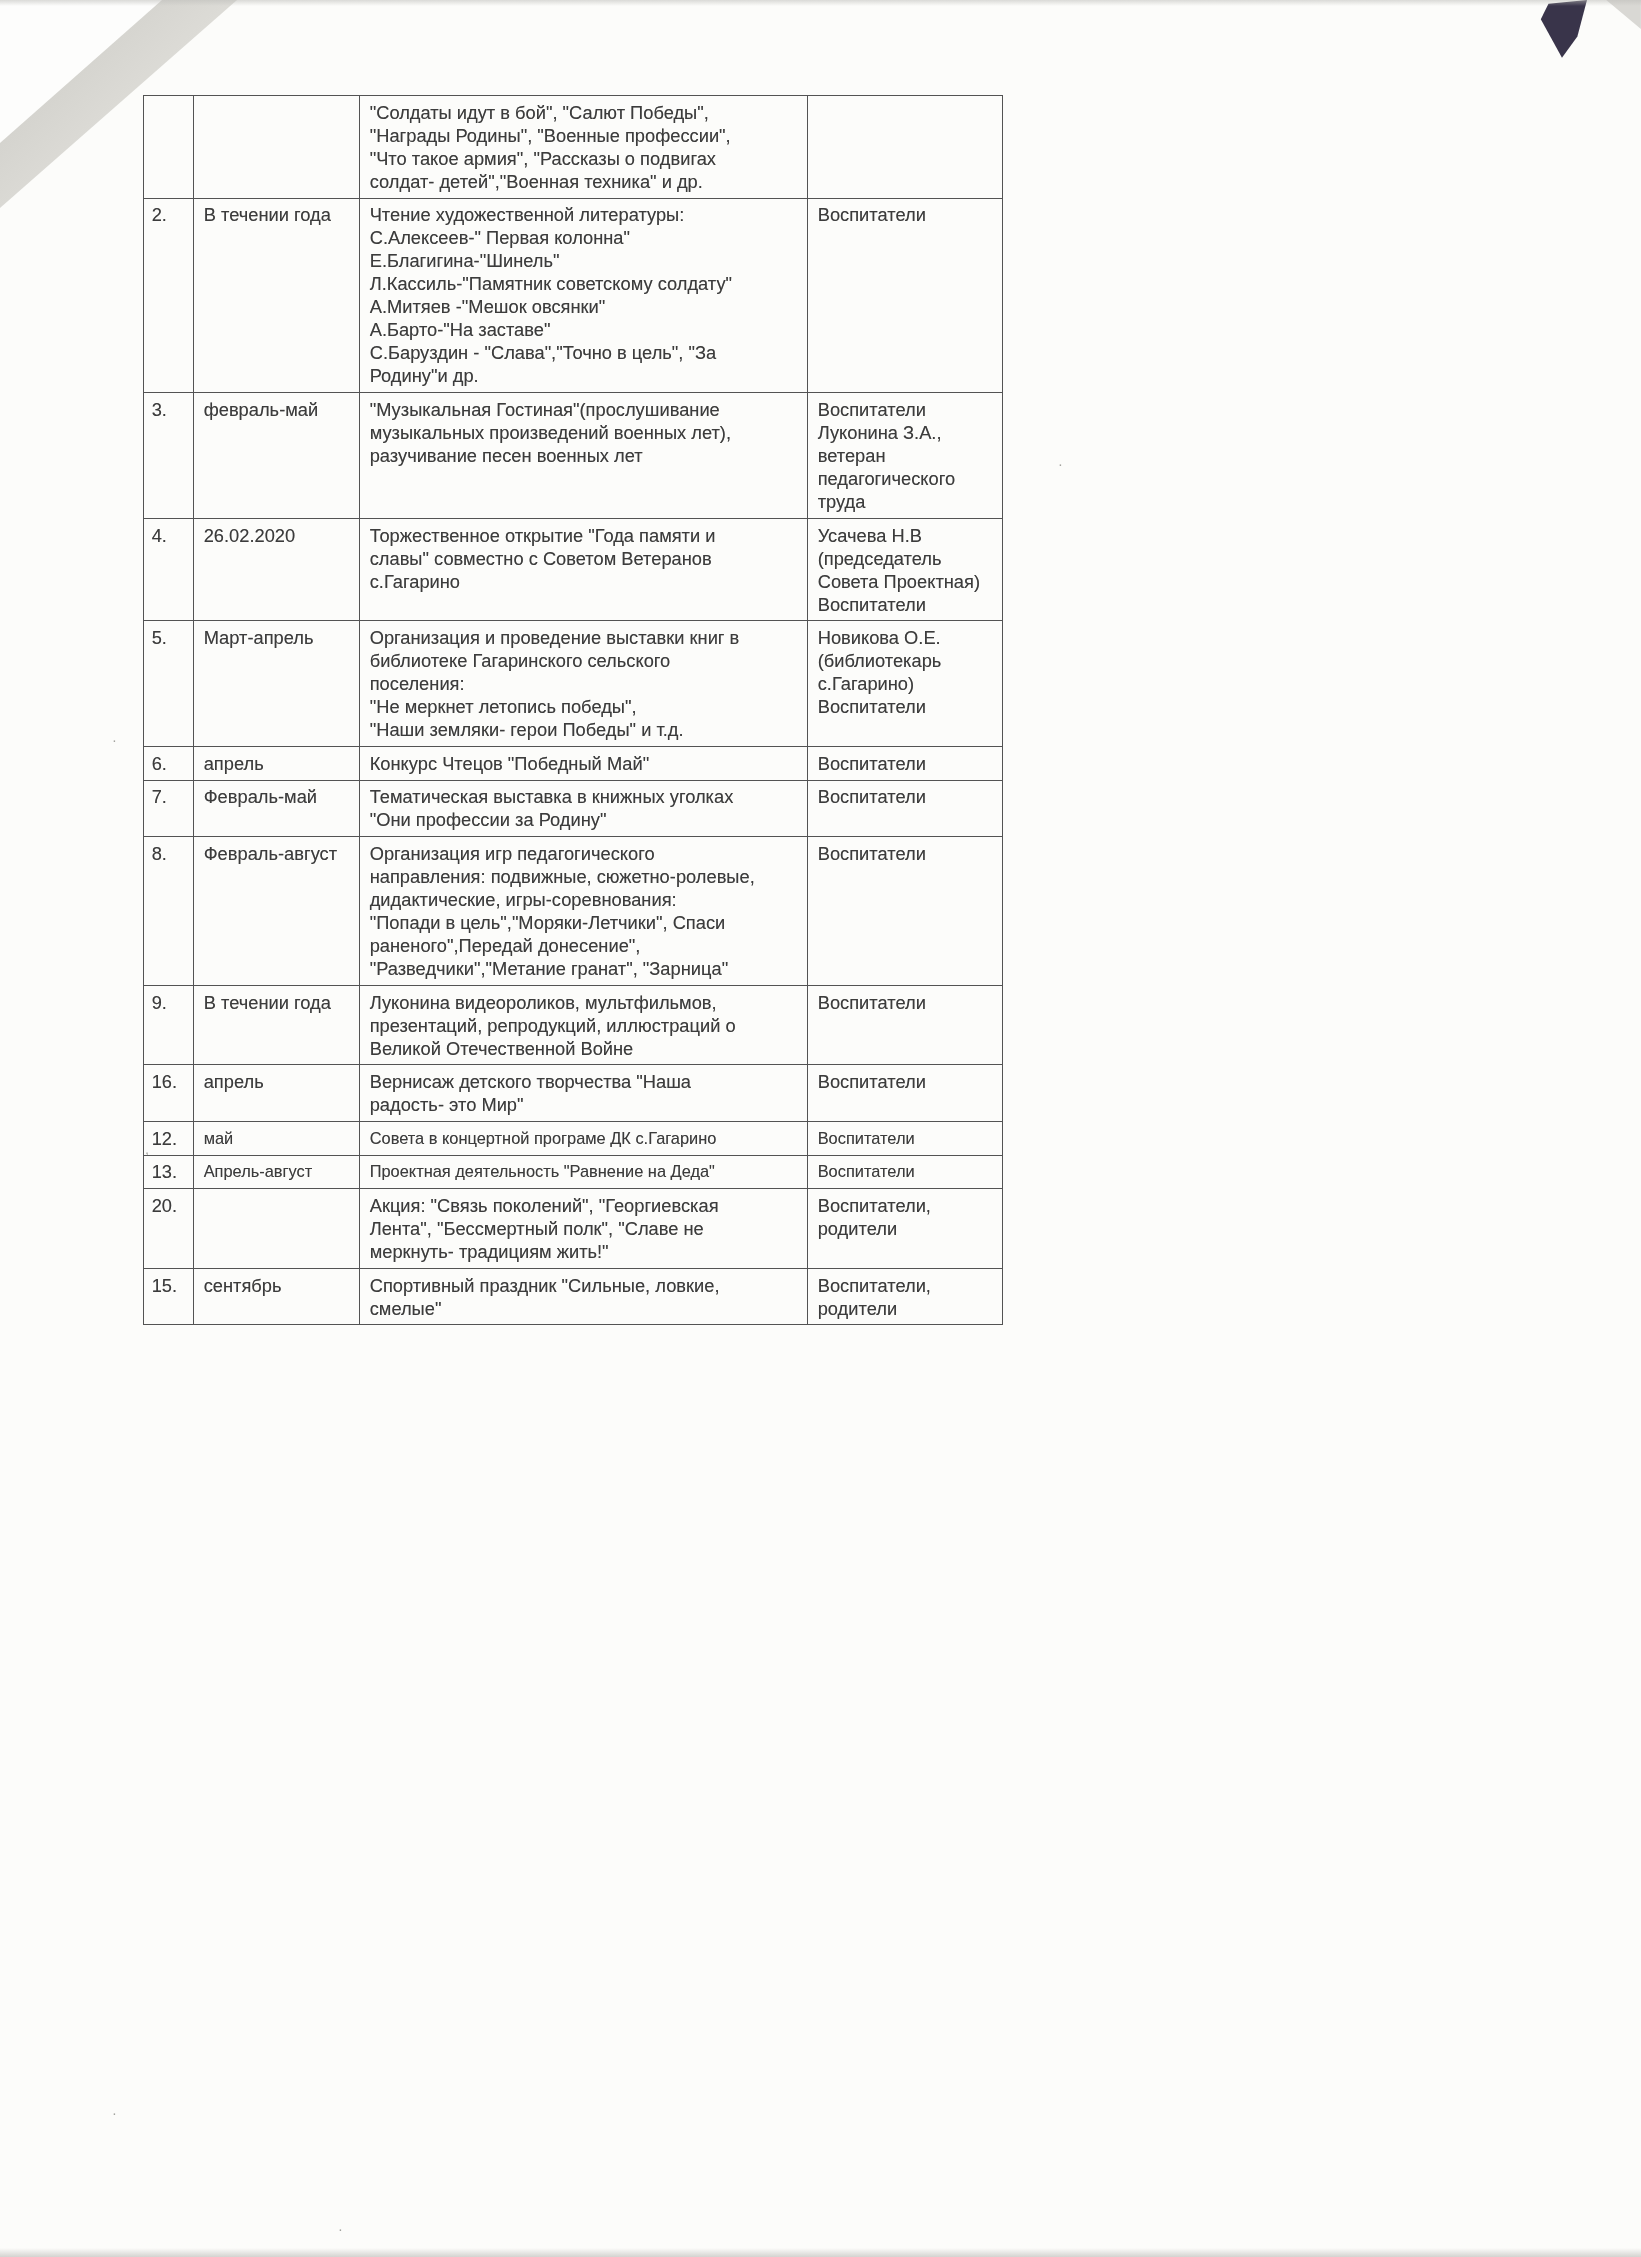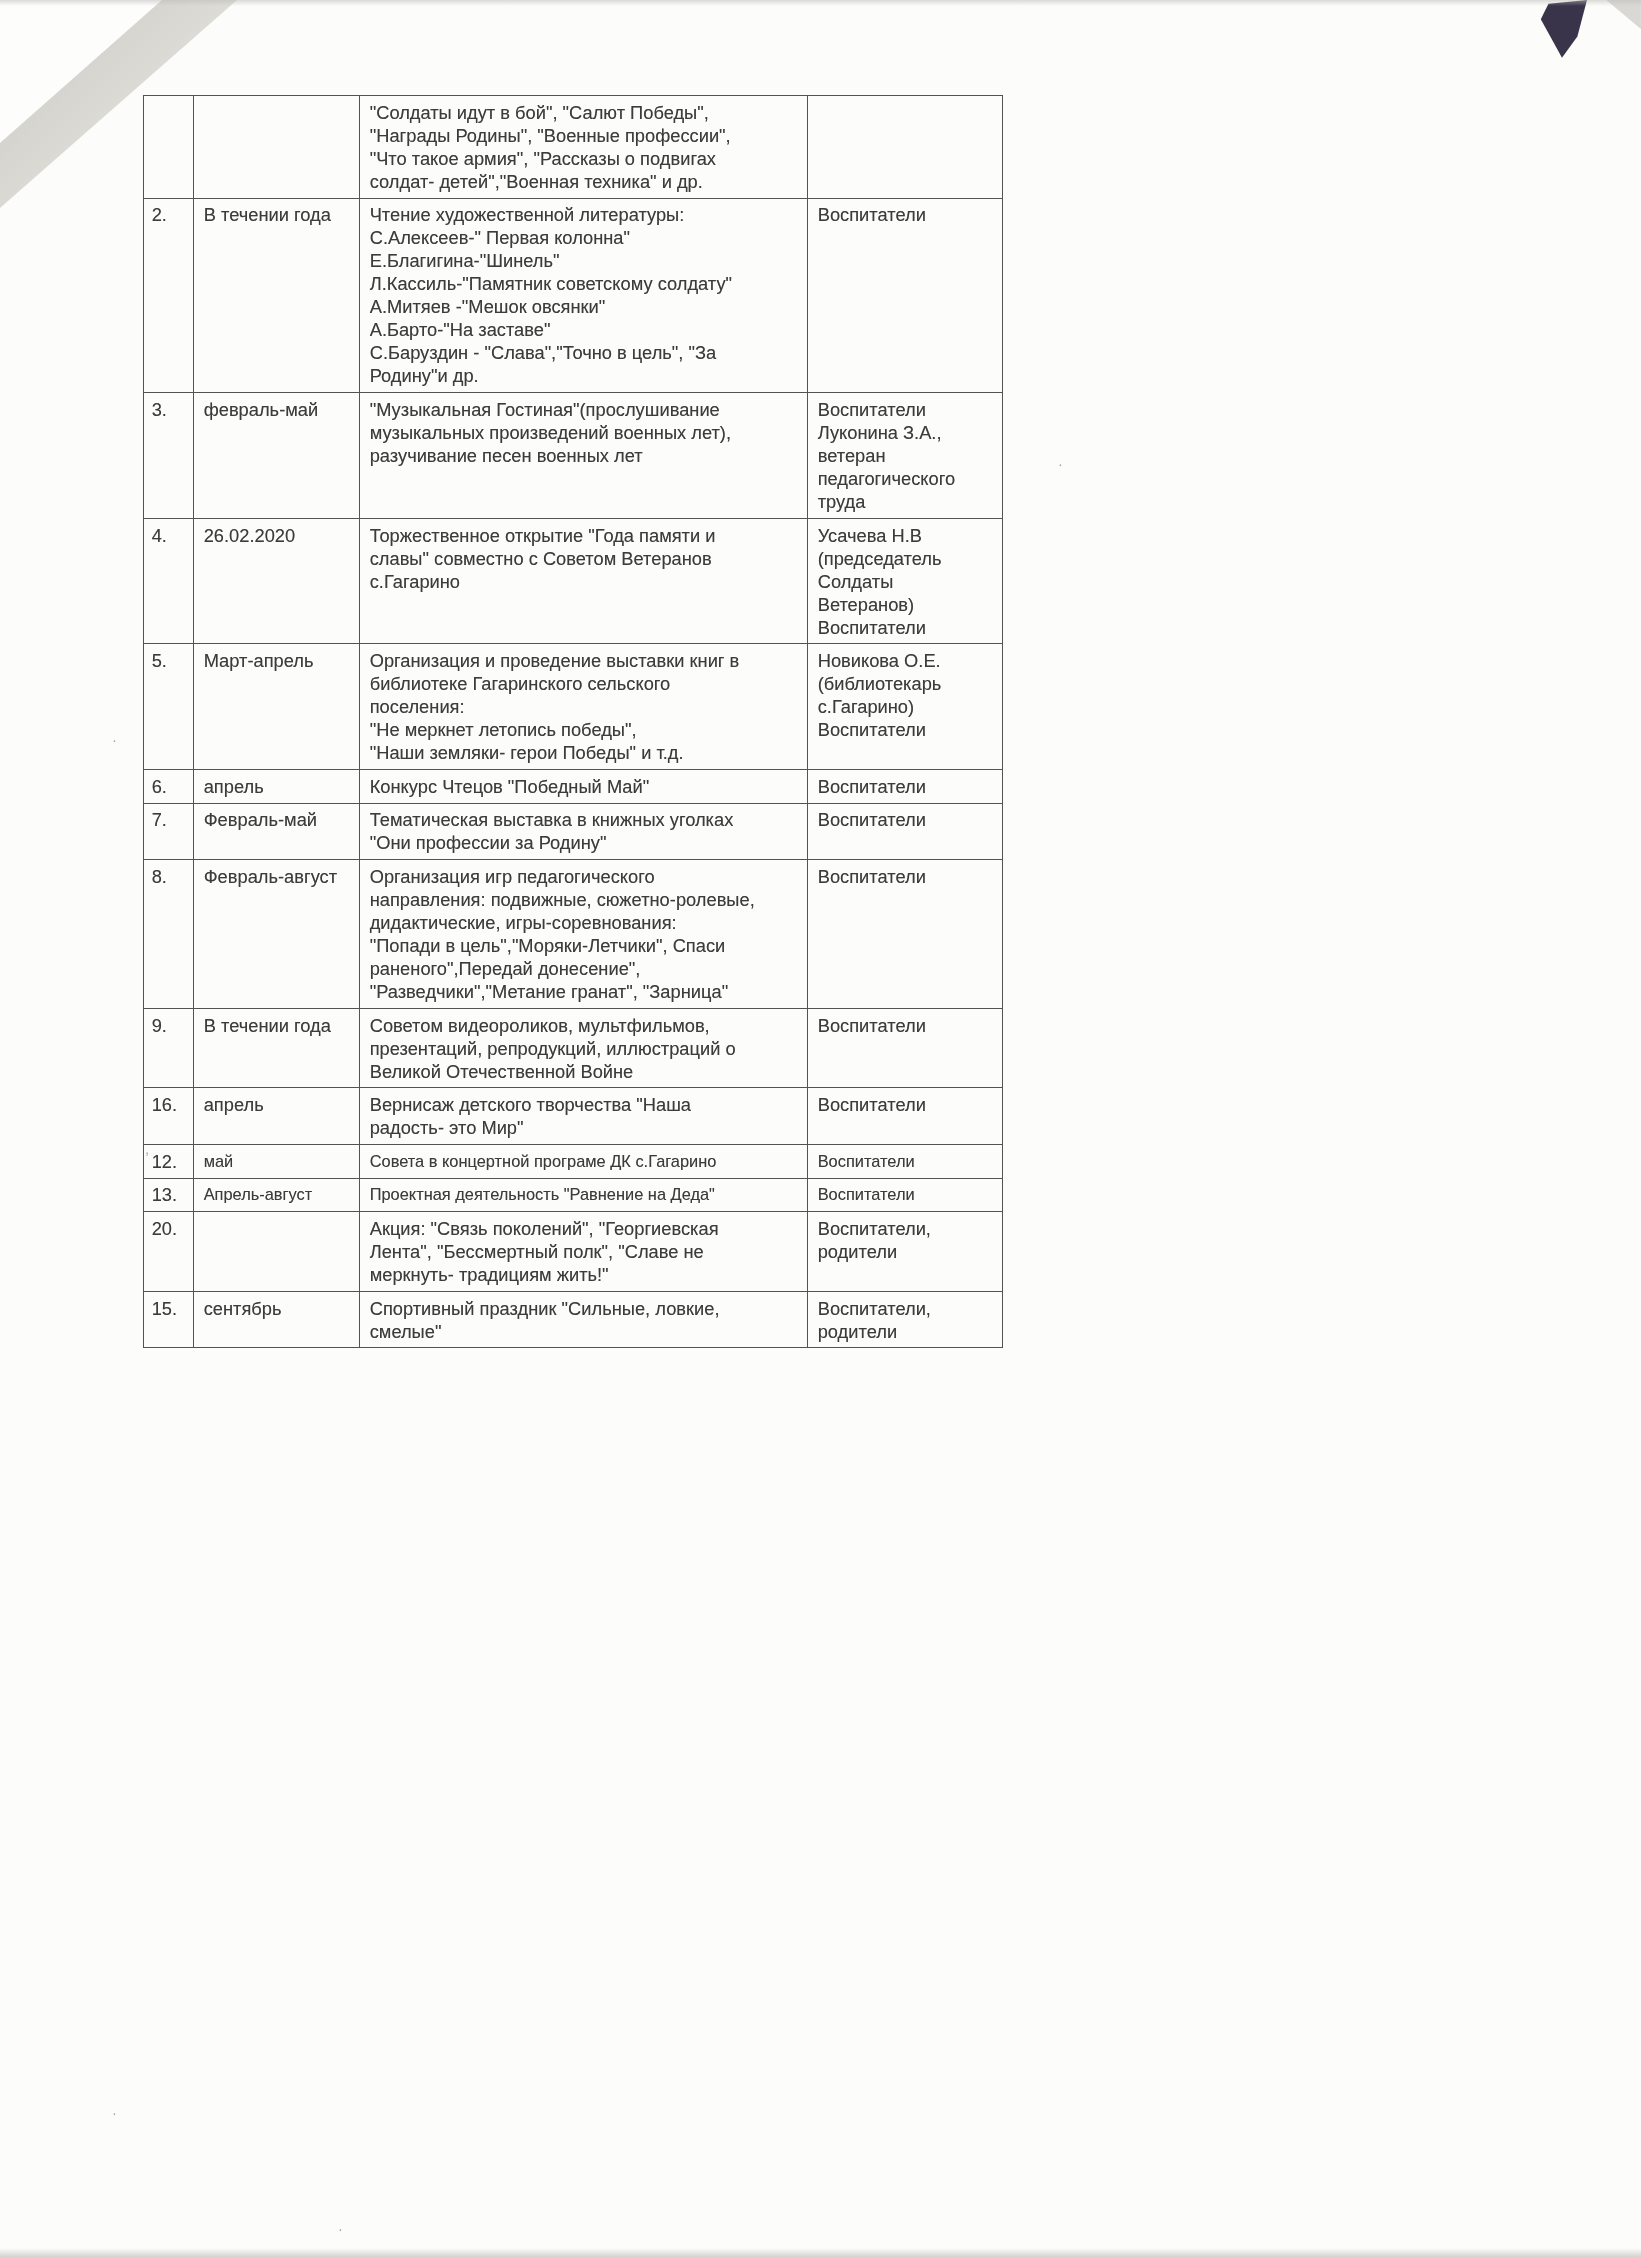--- a/index.html
+++ b/index.html
@@ -140,21 +140,21 @@
 труда</td>
     </tr>
         <tr>
       <td class="num">4.</td>
       <td class="period">26.02.2020</td>
       <td class="activity">Торжественное открытие "Года памяти и
 славы" совместно с Советом Ветеранов
 с.Гагарино</td>
       <td class="responsible">Усачева Н.В
 (председатель
-Солдаты Ветеранов)
+Совета Проектная)
 Воспитатели</td>
     </tr>
         <tr>
       <td class="num">5.</td>
       <td class="period">Март-апрель</td>
       <td class="activity">Организация и проведение выставки книг  в
 библиотеке Гагаринского сельского
 поселения:
 "Не меркнет летопись победы",
 "Наши земляки- герои Победы" и т.д.</td>
@@ -183,21 +183,21 @@
 направления: подвижные, сюжетно-ролевые,
 дидактические, игры-соревнования:
 "Попади в цель","Моряки-Летчики", Спаси
 раненого",Передай донесение",
 "Разведчики","Метание гранат", "Зарница"</td>
       <td class="responsible">Воспитатели</td>
     </tr>
         <tr>
       <td class="num">9.</td>
       <td class="period">В течении года</td>
-      <td class="activity">Советом видеороликов, мультфильмов,
+      <td class="activity">Луконина видеороликов, мультфильмов,
 презентаций, репродукций, иллюстраций о
 Великой Отечественной Войне</td>
       <td class="responsible">Воспитатели</td>
     </tr>
         <tr>
       <td class="num">16.</td>
       <td class="period">апрель</td>
       <td class="activity">Вернисаж детского творчества "Наша
 радость- это Мир"</td>
       <td class="responsible">Воспитатели</td>

